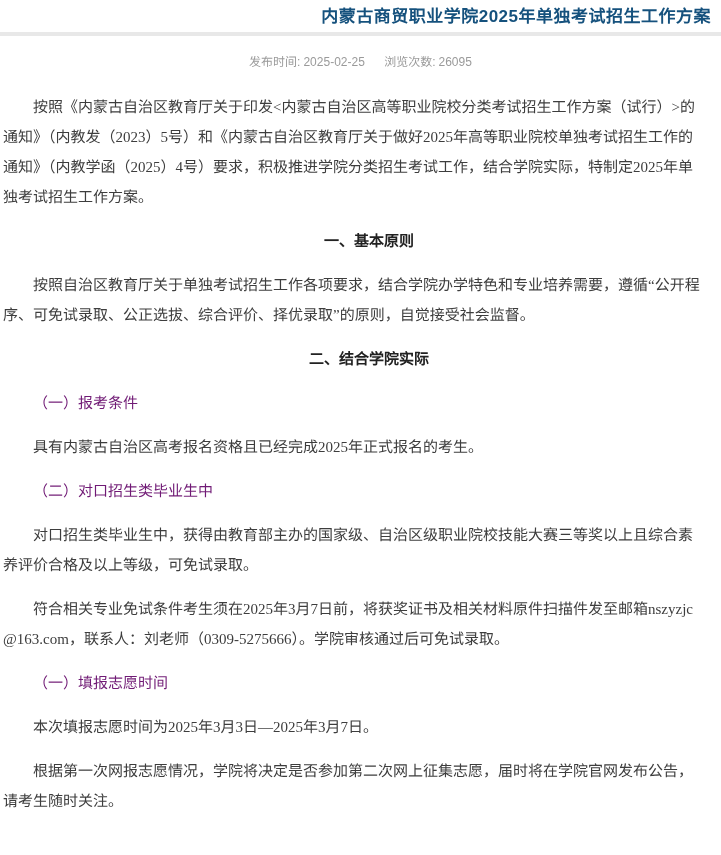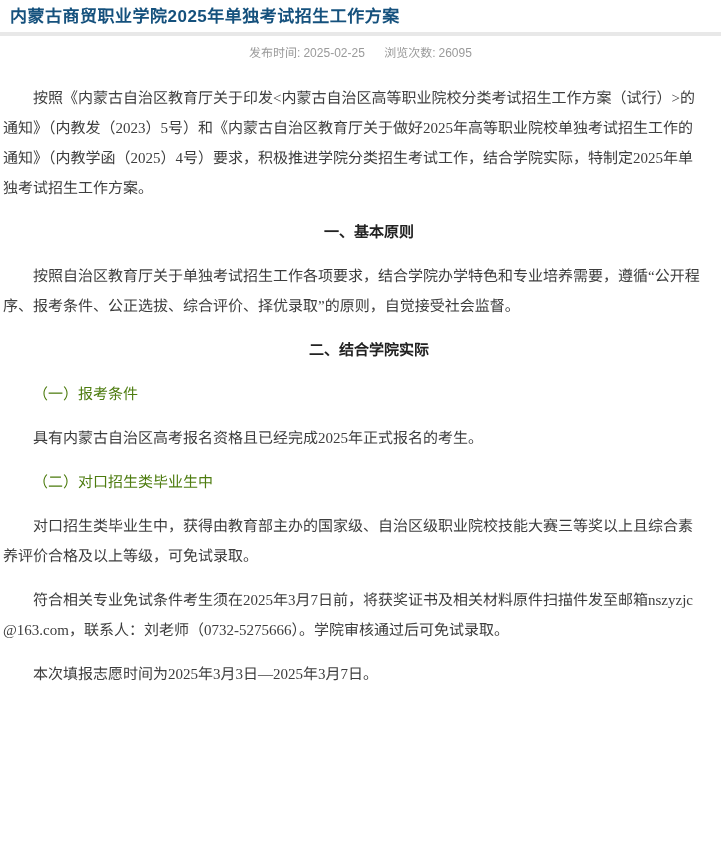--- a/index.html
+++ b/index.html
@@ -10,40 +10,40 @@
   body {
     width: 721px;
     font-family: "Liberation Sans", sans-serif;
     -webkit-font-smoothing: antialiased;
   }
   .page {
     width: 721px;
     background: #ffffff;
   }
   .doc-title {
-    text-align: left;
+    text-align: right;
     color: #15517d;
     font-size: 17px;
     font-weight: bold;
     line-height: 24px;
     padding: 5px 10px 3px 10px;
     letter-spacing: 0.5px;
     font-family: "Liberation Sans", sans-serif;
   }
   .divider {
     height: 4px;
     background: #e8e8e8;
     width: 100%;
   }
   .meta-bar {
     text-align: center;
     color: #9a9a9a;
     font-size: 12px;
     line-height: 16px;
-    padding: 9px 0 9px 0;
+    padding: 18px 0 9px 0;
     font-family: "Liberation Sans", sans-serif;
   }
   .meta-bar .meta-value {
     margin-left: 3px;
   }
   .meta-bar .meta-group + .meta-group {
     margin-left: 16px;
   }
   .article {
     padding: 13px 8px 6px 3px;
@@ -57,21 +57,21 @@
     text-indent: 2em;
     word-break: break-all;
   }
   .article p.heading {
     font-weight: bold;
     color: #222222;
     font-family: "Liberation Sans", sans-serif;
     text-align: center;
   }
   .article p.subheading {
-    color: #4d7c0f;
+    color: #701a75;
   }
 </style>
 </head>
 <body>
 
 <div class="page">
 
   <div class="doc-title">内蒙古商贸职业学院2025年单独考试招生工作方案</div>
 
   <div class="divider"></div>
@@ -81,23 +81,25 @@
       <span>发布时间:</span><span class="meta-value">2025-02-25</span>
     </span>
     <span class="meta-group">
       <span>浏览次数:</span><span class="meta-value">26095</span>
     </span>
   </div>
 
   <div class="article">
       <p class="paragraph">按照《内蒙古自治区教育厅关于印发&lt;内蒙古自治区高等职业院校分类考试招生工作方案（试行）&gt;的通知》（内教发（2023）5号）和《内蒙古自治区教育厅关于做好2025年高等职业院校单独考试招生工作的通知》（内教学函（2025）4号）要求，积极推进学院分类招生考试工作，结合学院实际，特制定2025年单独考试招生工作方案。</p>
       <p class="heading">一、基本原则</p>
-      <p class="paragraph">按照自治区教育厅关于单独考试招生工作各项要求，结合学院办学特色和专业培养需要，遵循“公开程序、报考条件、公正选拔、综合评价、择优录取”的原则，自觉接受社会监督。</p>
+      <p class="paragraph">按照自治区教育厅关于单独考试招生工作各项要求，结合学院办学特色和专业培养需要，遵循“公开程序、可免试录取、公正选拔、综合评价、择优录取”的原则，自觉接受社会监督。</p>
       <p class="heading">二、结合学院实际</p>
       <p class="subheading">（一）报考条件</p>
       <p class="paragraph">具有内蒙古自治区高考报名资格且已经完成2025年正式报名的考生。</p>
       <p class="subheading">（二）对口招生类毕业生中</p>
       <p class="paragraph">对口招生类毕业生中，获得由教育部主办的国家级、自治区级职业院校技能大赛三等奖以上且综合素养评价合格及以上等级，可免试录取。</p>
-      <p class="paragraph">符合相关专业免试条件考生须在2025年3月7日前，将获奖证书及相关材料原件扫描件发至邮箱nszyzjc@163.com，联系人：刘老师（0732-5275666）。学院审核通过后可免试录取。</p>
+      <p class="paragraph">符合相关专业免试条件考生须在2025年3月7日前，将获奖证书及相关材料原件扫描件发至邮箱nszyzjc@163.com，联系人：刘老师（0309-5275666）。学院审核通过后可免试录取。</p>
+      <p class="subheading">（一）填报志愿时间</p>
       <p class="paragraph">本次填报志愿时间为2025年3月3日—2025年3月7日。</p>
+      <p class="paragraph">根据第一次网报志愿情况，学院将决定是否参加第二次网上征集志愿，届时将在学院官网发布公告，请考生随时关注。</p>
     </div>
 
 </div>
 
 </body></html>

